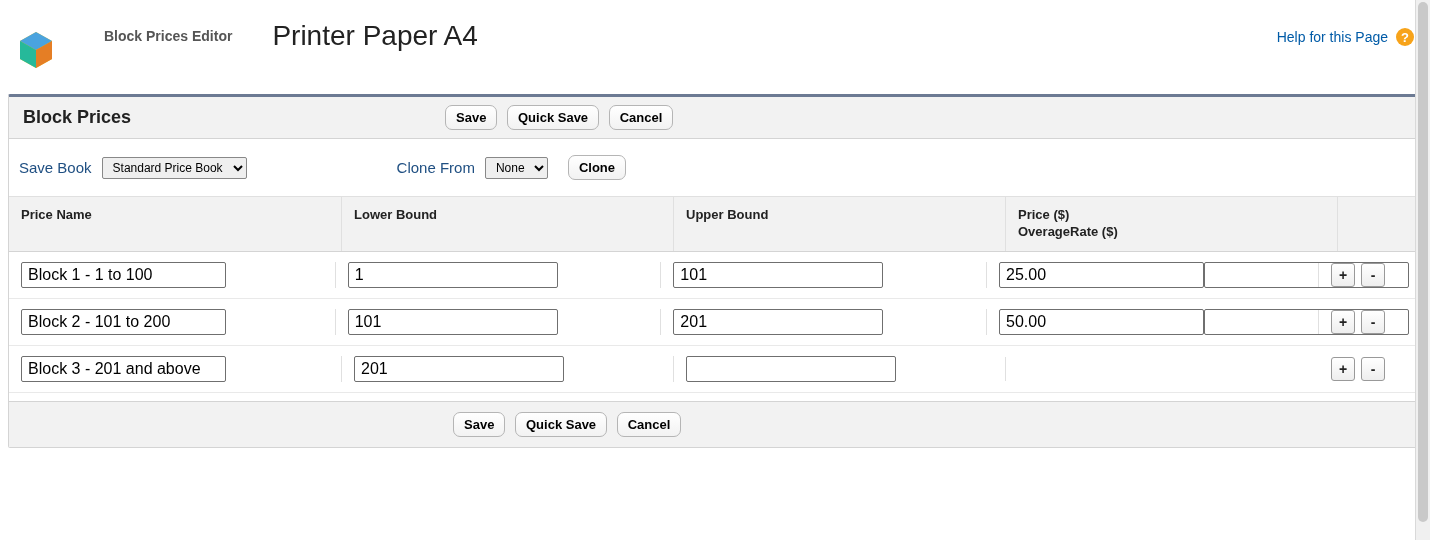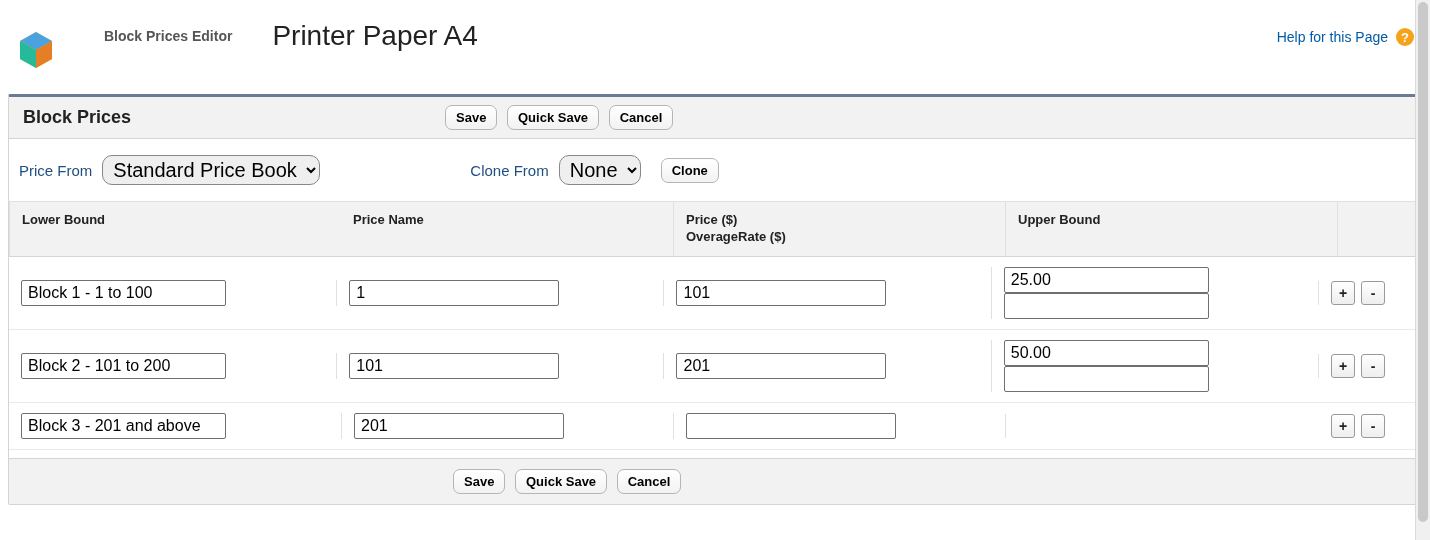--- a/index.html
+++ b/index.html
@@ -12,37 +12,37 @@
 .help{margin-left:auto;display:flex;align-items:center;gap:8px;padding-top:8px}
 .help a{color:#015ba7;text-decoration:none;font-size:14px}
 .help-icon{width:18px;height:18px;border-radius:50%;background:#f7a31a;color:#fff;font-weight:bold;display:flex;align-items:center;justify-content:center;font-size:13px}
 
 .card{margin:24px 8px 0 8px;border:1px solid #d4d4d4;border-top:3px solid #6c7a93;background:#fff;border-radius:2px}
 .card-head{display:flex;align-items:center;background:#f2f2f2;border-bottom:1px solid #d4d4d4;padding:8px 12px}
 .card-head h2{margin:2px;font-size:18px;font-weight:bold;flex:0 0 420px}
 .btn{background:linear-gradient(#fff,#f2f2f2);border:1px solid #b5b5b5;border-radius:7px;padding:4px 10px;font-size:13px;font-weight:bold;cursor:pointer;margin-right:6px}
 .filters{display:flex;align-items:center;padding:16px 10px;border-bottom:1px solid #e0e0e0}
 .filters .lbl{color:#1f4f82;font-size:15px;margin-right:10px}
-.filters select{font-size:20px;padding:2px 6px;border:1px solid #888;border-radius:10px}
+.filters select{font-size:12px;padding:2px 6px;border:1px solid #888;border-radius:2px}
 .filters .gap{flex:0 0 150px}
 
 .grid-head{display:flex;background:#f2f2f2;border-bottom:1px solid #d4d4d4;font-weight:bold;font-size:13px}
 .col{padding:10px 12px;box-sizing:border-box}
 .c-name{width:332px}
 .c-lower{width:332px;border-left:1px solid #e0e0e0}
 .c-upper{width:332px;border-left:1px solid #e0e0e0}
 .c-price{width:332px;border-left:1px solid #e0e0e0;line-height:1.3}
 .c-act{flex:1;border-left:1px solid #e0e0e0}
 
 .grid-row{display:flex;align-items:center;border-bottom:1px solid #e9e9e9;padding:10px 0}
 .grid-row .col{padding:0 12px}
 .grid-row input[type=text]{font-size:16px;padding:3px 6px;border:1px solid #6f6f6f;border-radius:2px;box-sizing:border-box}
 .inp-name{width:205px}
 .inp-num{width:210px}
-.price-stack{display:flex;flex-direction:column;gap:0}
+.price-stack{display:flex;flex-direction:row;gap:0}
 .price-stack input{width:205px}
 .actions{display:flex;gap:6px;justify-content:flex-end;padding-right:24px}
 .sq{width:22px;height:22px;border:1px solid #999;border-radius:3px;background:linear-gradient(#fff,#eee);font-weight:bold;cursor:pointer;display:flex;align-items:center;justify-content:center;font-size:14px;line-height:1}
 
 .card-foot{background:#f2f2f2;border-top:1px solid #d4d4d4;padding:10px 12px;margin-top:8px}
 .foot-btns{margin-left:432px}
 .vscroll{position:absolute;right:0;top:0;bottom:0;width:14px;background:#f0f0f0;border-left:1px solid #d9d9d9}
 .vscroll .thumb{position:absolute;left:2px;right:2px;top:2px;height:520px;background:#c9c9c9;border-radius:5px}
 </style>
 </head>
@@ -72,40 +72,40 @@
   <div class="card-head">
     <h2>Block Prices</h2>
     <div>
       <button class="btn">Save</button>
       <button class="btn">Quick Save</button>
       <button class="btn">Cancel</button>
     </div>
   </div>
 
   <div class="filters">
-    <span class="lbl">Price From</span>
+    <span class="lbl">Save Book</span>
     <select>
       <option>Standard Price Book</option>
     </select>
     <span class="gap"></span>
     <span class="lbl">Clone From</span>
     <select style="margin-right:20px">
       <option>None</option>
     </select>
     <button class="btn">Clone</button>
   </div>
 
   <div class="grid-head">
+    <div class="col c-name">Price Name</div>
     <div class="col c-lower">Lower Bound</div>
-    <div class="col c-name">Price Name</div>
+    <div class="col c-upper">Upper Bound</div>
     <div class="col c-price">
       <div>Price ($)</div>
       <div>OverageRate ($)</div>
     </div>
-    <div class="col c-upper">Upper Bound</div>
     <div class="col c-act"></div>
   </div>
 
   <div id="rows">
         <div class="grid-row">
           <div class="col c-name"><input type="text" class="inp-name" value="Block 1 - 1 to 100" style=""></div>
           <div class="col c-lower"><input type="text" class="inp-num" value="1" style=""></div>
           <div class="col c-upper"><input type="text" class="inp-num" value="101" style=""></div>
           <div class="col c-price">
             <div class="price-stack">

